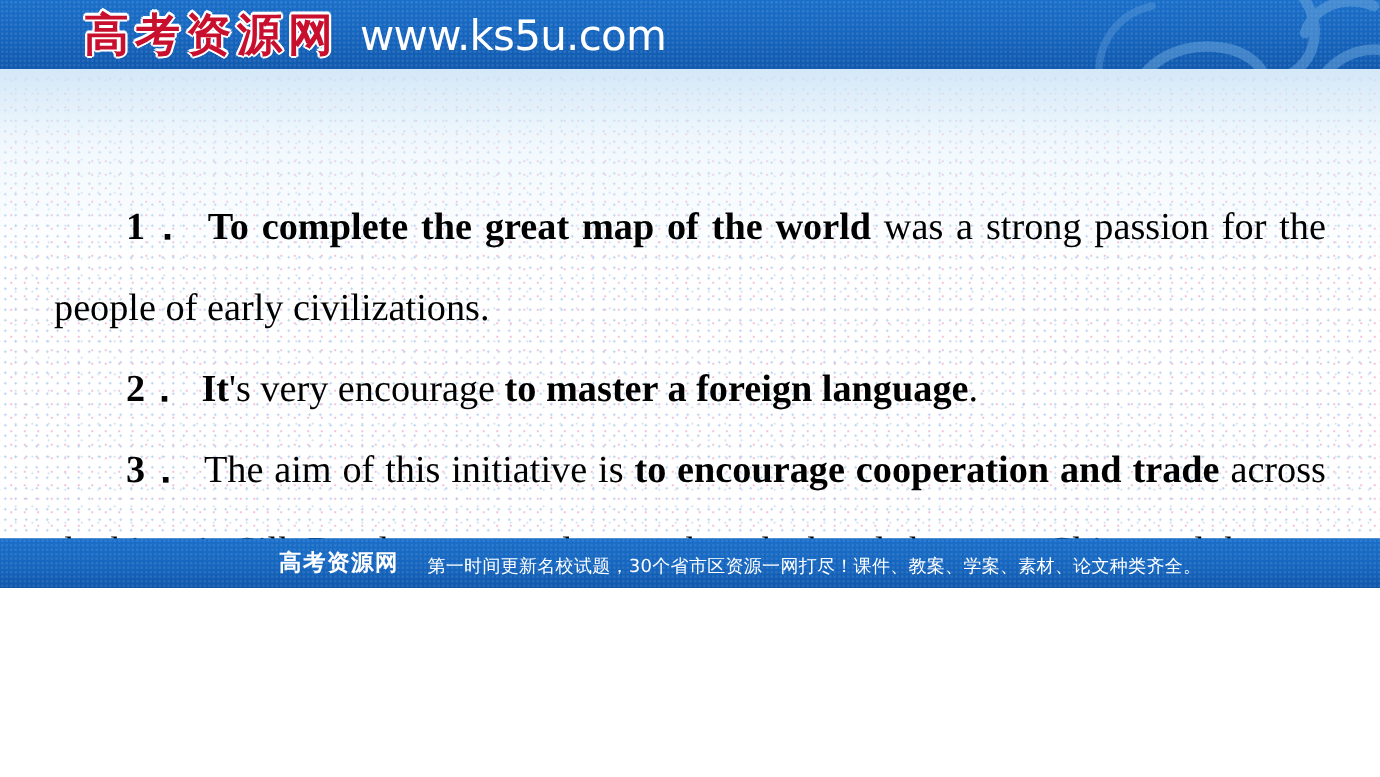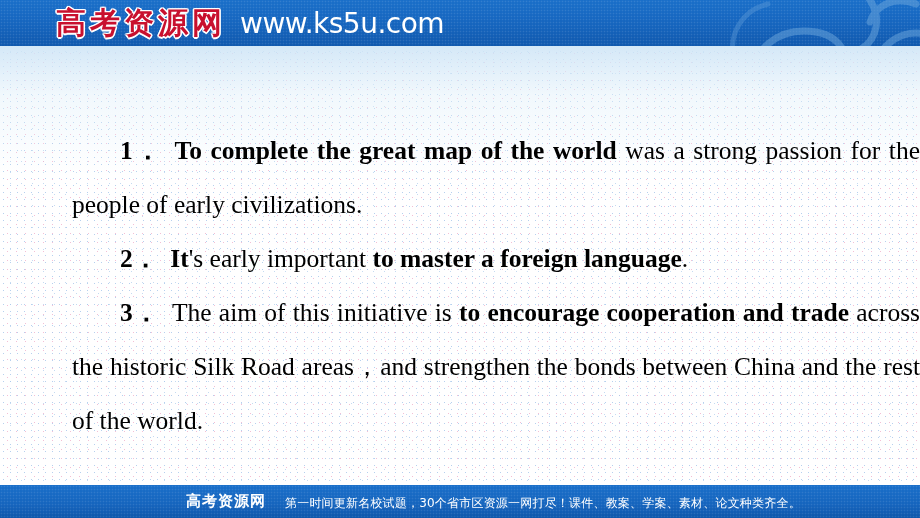--- a/index.html
+++ b/index.html
@@ -10,21 +10,21 @@
     width: 920px;
     height: 518px;
     overflow: hidden;
     background: #ffffff;
     font-family: "Liberation Serif", serif;
   }
 
   .page {
     position: relative;
     width: 920px;
-    height: 518px;
+    height: 392px;
     overflow: hidden;
     background-color: #ef4444;
   }
 
   
   .paper-bg {
     position: absolute;
     left: 0; top: 0;
     width: 920px;
     height: 518px;
@@ -122,21 +122,20 @@
 
   .sentences {
     position: absolute;
     left: 36px;
     top: 78px;
     width: 848px;
     font-family: "Liberation Serif", serif;
     font-size: 25.5px;
     line-height: 54px;
     color: #000000;
-    margin-left: 36px;
   }
   .sent {
     margin: 0;
     text-indent: 48px;
     text-align: justify;
     text-justify: inter-word;
   }
   .sent b { font-weight: 700; }
   .num {
     font-weight: 700;
@@ -204,21 +203,21 @@
         </g>
       </svg>
     </div>
     <div class="logo-cn">高考资源网</div>
     <div class="logo-url">www.ks5u.com</div>
   </div>
 
   <div class="content">
     <div class="sentences">
         <p class="sent"><span class="num">1．</span><span class="numgap"></span><b>To complete the great map of the world</b><span> was a strong passion for the people of early civilizations.</span></p>
-        <p class="sent"><span class="num">2．</span><span class="numgap"></span><b>It</b><span>'s early important </span><b>to master a foreign language</b><span>.</span></p>
+        <p class="sent"><span class="num">2．</span><span class="numgap"></span><b>It</b><span>'s very encourage </span><b>to master a foreign language</b><span>.</span></p>
         <p class="sent"><span class="num">3．</span><span class="numgap"></span><span>The aim of this initiative is </span><b>to encourage cooperation and trade</b><span> across the historic Silk Road areas，and strengthen the bonds between China and the rest of the world.</span></p>
       </div>
   </div>
 
   <div class="footer">
     <div class="footer-dots"></div>
     <div class="footer-brand">高考资源网</div>
     <div class="footer-note">第一时间更新名校试题，30个省市区资源一网打尽！课件、教案、学案、素材、论文种类齐全。</div>
   </div>
 

